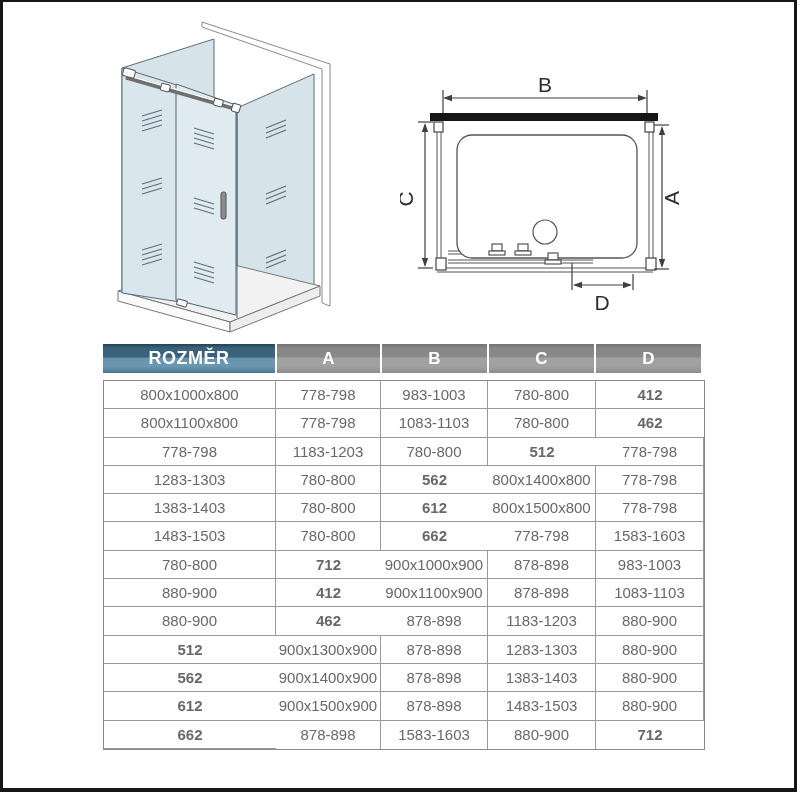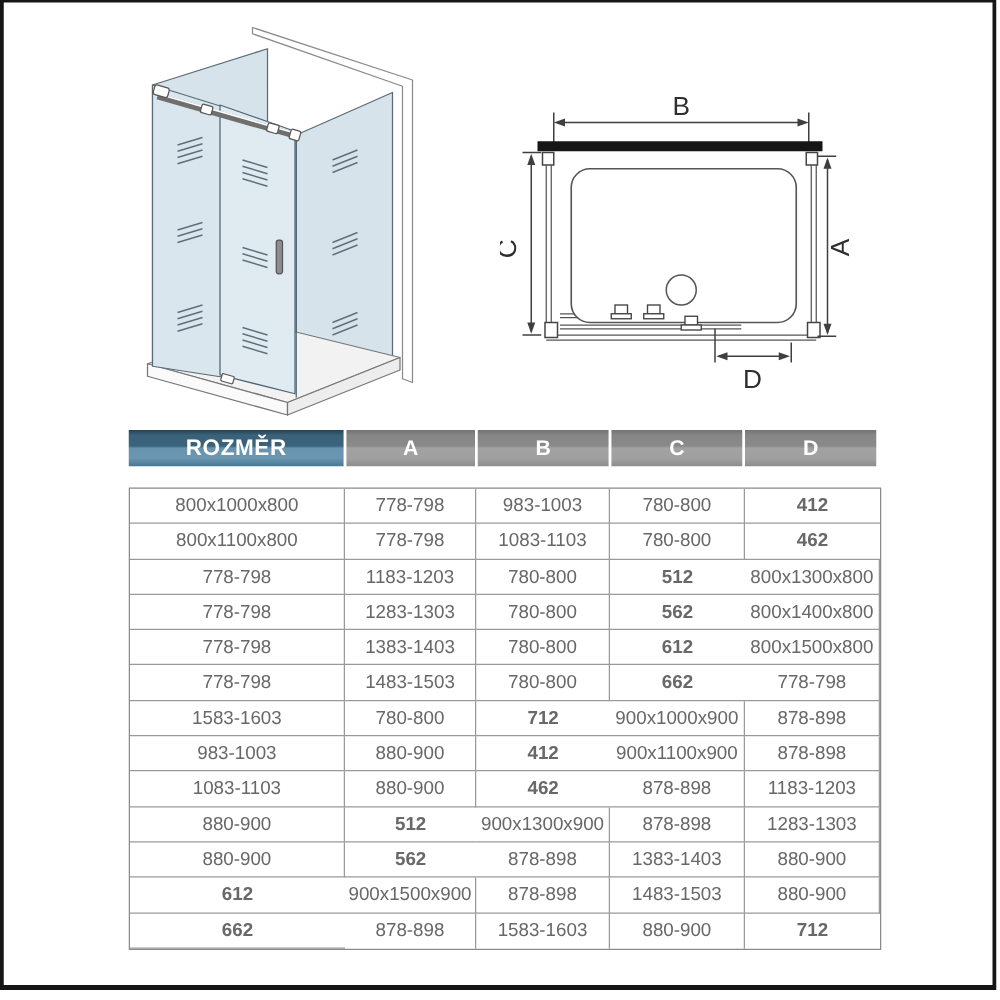--- a/index.html
+++ b/index.html
@@ -11,21 +11,21 @@
   
   #spec-table{position:absolute;left:103px;top:344px;width:602px;}
   .thead{display:flex;height:29px;}
   .thead .cell{box-sizing:border-box;color:#fff;text-align:center;line-height:29px;
                font-weight:bold;overflow:hidden;}
   .cell-dim{width:172px;font-size:18px;letter-spacing:.5px;
     background:linear-gradient(180deg,#24424f 0%,#3a627a 14%,#3a627a 44%,#6793ae 50%,#6b97b1 76%,#497894 100%);}
   .cell-col{width:107px;font-size:17px;border-left:2px solid #fff;
     background:linear-gradient(180deg,#737373 0%,#868686 14%,#8a8a8a 44%,#a2a2a2 50%,#a0a0a0 78%,#8c8c8c 100%);}
   .cell-col:nth-child(2){width:105px;}
-  #table-body{margin-top:17px;display:grid;grid-template-columns:172px 105px 107px 108px 108px;
+  #table-body{margin-top:7px;display:grid;grid-template-columns:172px 105px 107px 108px 108px;
               grid-auto-rows:28.3px;border:1px solid #8a8a8a;width:600px;box-sizing:content-box;}
   #table-body .tcell{box-sizing:border-box;border-right:1px solid #9a9a9a;border-bottom:1px solid #9a9a9a;
       color:#686868;font-size:15px;text-align:center;line-height:27.5px;white-space:nowrap;overflow:hidden;}
   #table-body .tcell.lastcol{border-right:none;font-weight:bold;}
   #table-body .tcell.lastrow{border-bottom:none;}
   
   .dimtext{font-size:21px;fill:#2e2e2e;font-family:"Liberation Sans",sans-serif;}
 </style>
 </head>
 <body>
@@ -211,21 +211,20 @@
         <div class="tcell lastcol">412</div>
         <div class="tcell">800x1100x800</div>
         <div class="tcell">778-798</div>
         <div class="tcell">1083-1103</div>
         <div class="tcell">780-800</div>
         <div class="tcell lastcol">462</div>
         <div class="tcell">778-798</div>
         <div class="tcell">1183-1203</div>
         <div class="tcell">780-800</div>
         <div class="tcell lastcol">512</div>
-        <div class="tcell">800x1300x800</div>
         <div class="tcell">778-798</div>
         <div class="tcell">1283-1303</div>
         <div class="tcell">780-800</div>
         <div class="tcell lastcol">562</div>
         <div class="tcell">800x1400x800</div>
         <div class="tcell">778-798</div>
         <div class="tcell">1383-1403</div>
         <div class="tcell">780-800</div>
         <div class="tcell lastcol">612</div>
         <div class="tcell">800x1500x800</div>
@@ -249,20 +248,21 @@
         <div class="tcell lastcol">462</div>
         <div class="tcell">878-898</div>
         <div class="tcell">1183-1203</div>
         <div class="tcell">880-900</div>
         <div class="tcell lastcol">512</div>
         <div class="tcell">900x1300x900</div>
         <div class="tcell">878-898</div>
         <div class="tcell">1283-1303</div>
         <div class="tcell">880-900</div>
         <div class="tcell lastcol">562</div>
+        <div class="tcell">900x1400x900</div>
         <div class="tcell">878-898</div>
         <div class="tcell">1383-1403</div>
         <div class="tcell">880-900</div>
         <div class="tcell lastcol">612</div>
         <div class="tcell">900x1500x900</div>
         <div class="tcell">878-898</div>
         <div class="tcell">1483-1503</div>
         <div class="tcell">880-900</div>
         <div class="tcell lastcol">662</div>
         <div class="tcell lastrow">878-898</div>

